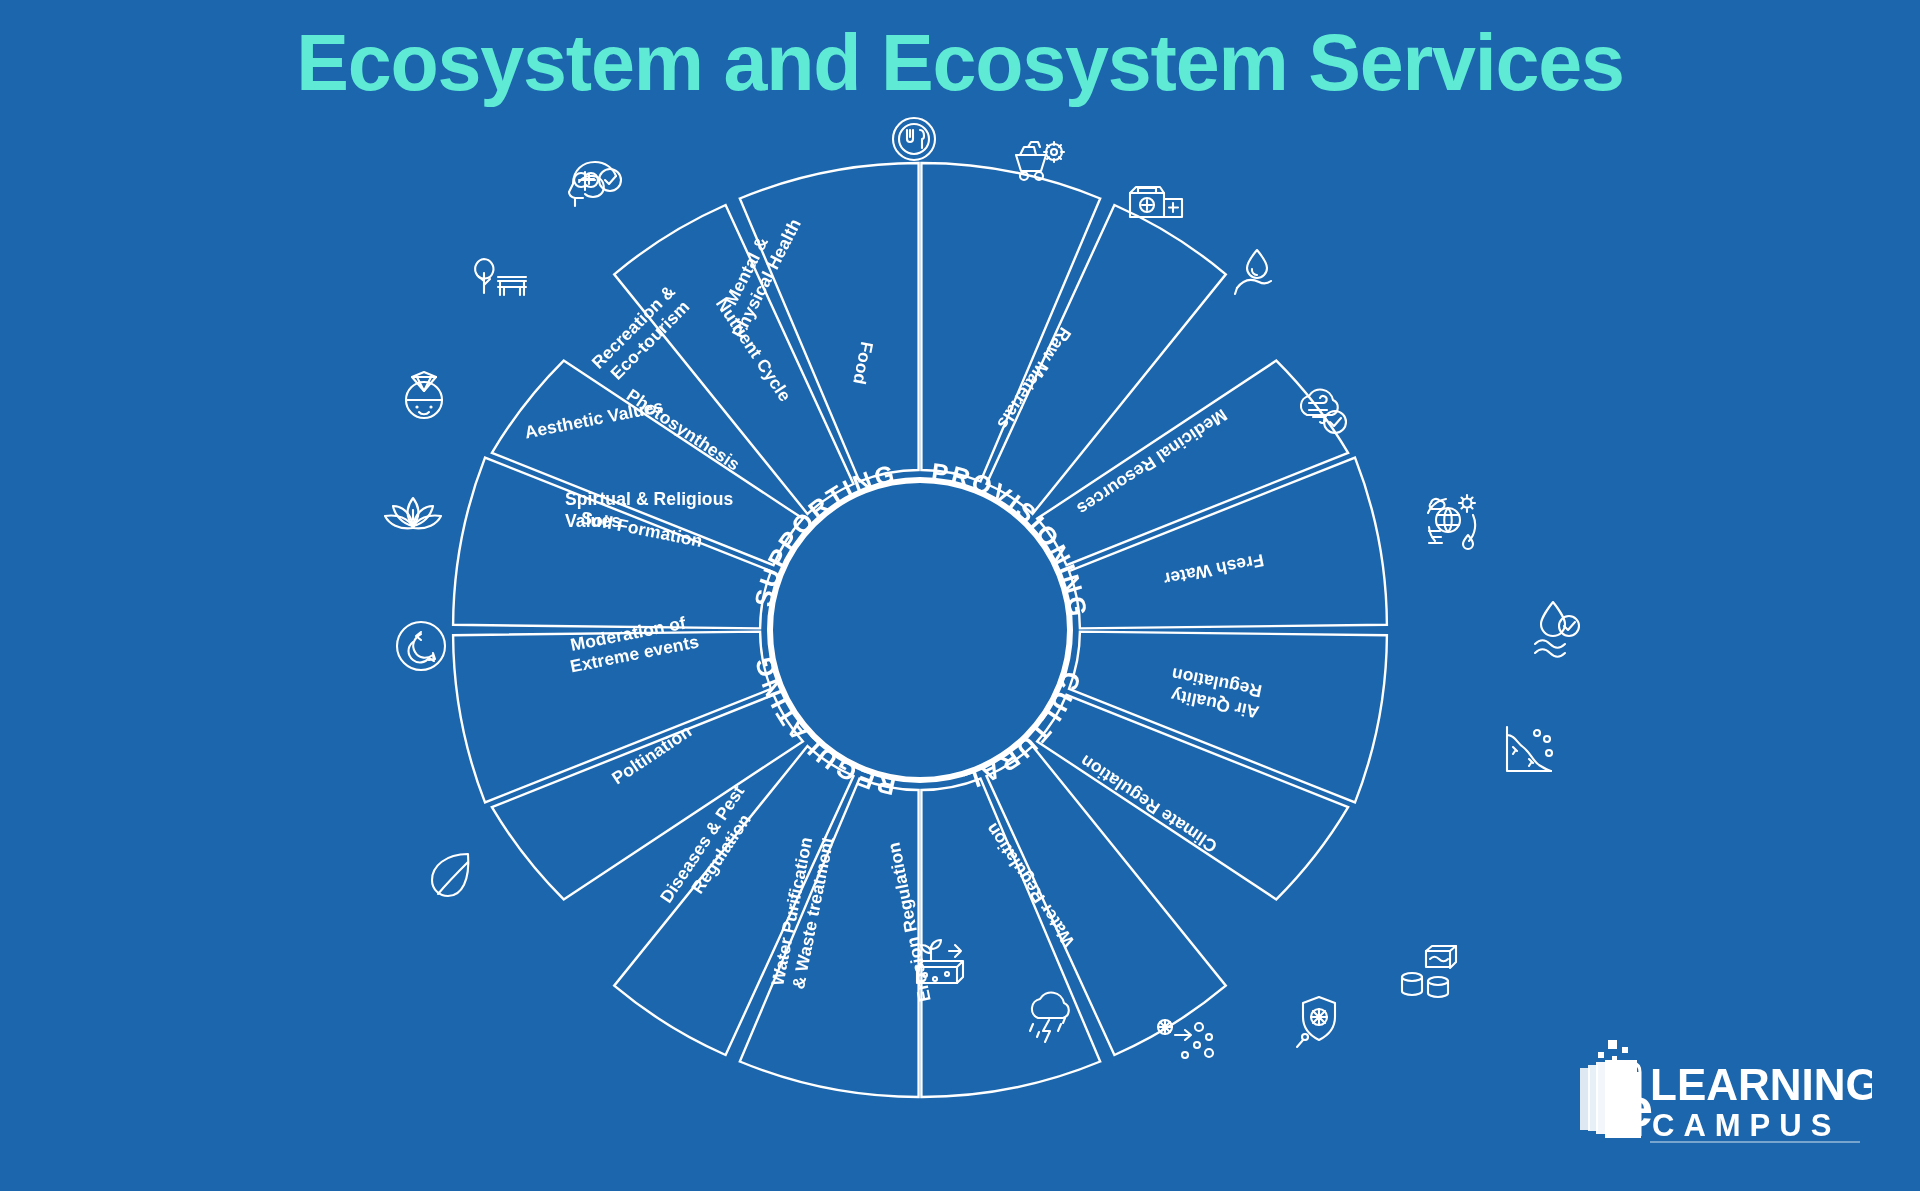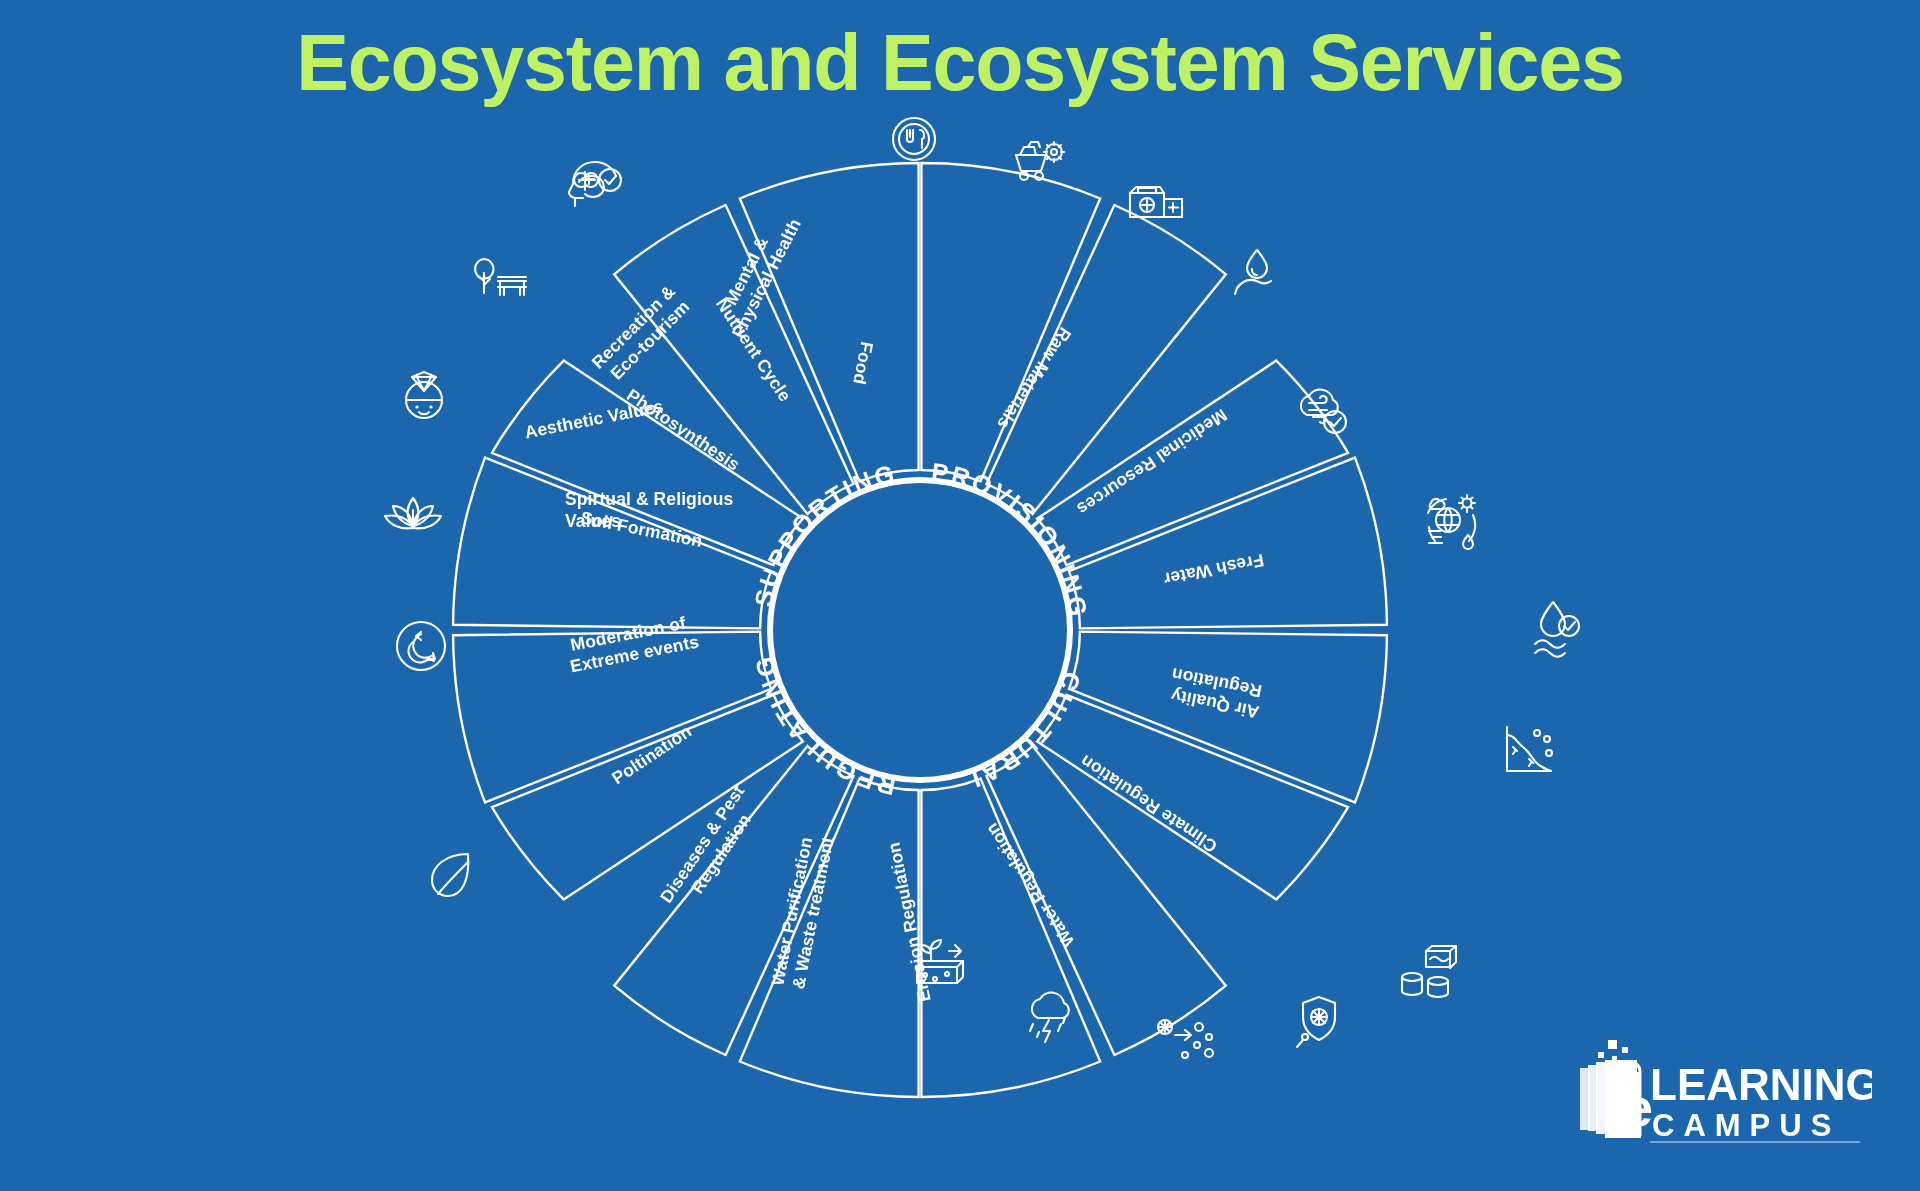--- a/index.html
+++ b/index.html
@@ -8,21 +8,21 @@
     width:1920px;height:1191px;overflow:hidden;
     background:#1b66ac;
     font-family:"Liberation Sans", sans-serif;
     -webkit-font-smoothing:antialiased;
   }
   #stage{position:relative;width:1920px;height:1191px;}
 
   #title{
     position:absolute;left:0;top:22px;width:1920px;
     text-align:center;
-    color:#bef264;
+    color:#5eead4;
     font-size:79px;
     font-weight:bold;
     letter-spacing:-1.2px;
     line-height:1.04;
     white-space:nowrap;
   }
 
   #wheel{position:absolute;left:415px;top:135px;width:1010px;height:1010px;}
   #wheel svg{display:block;width:1010px;height:1010px;overflow:visible;}
 

